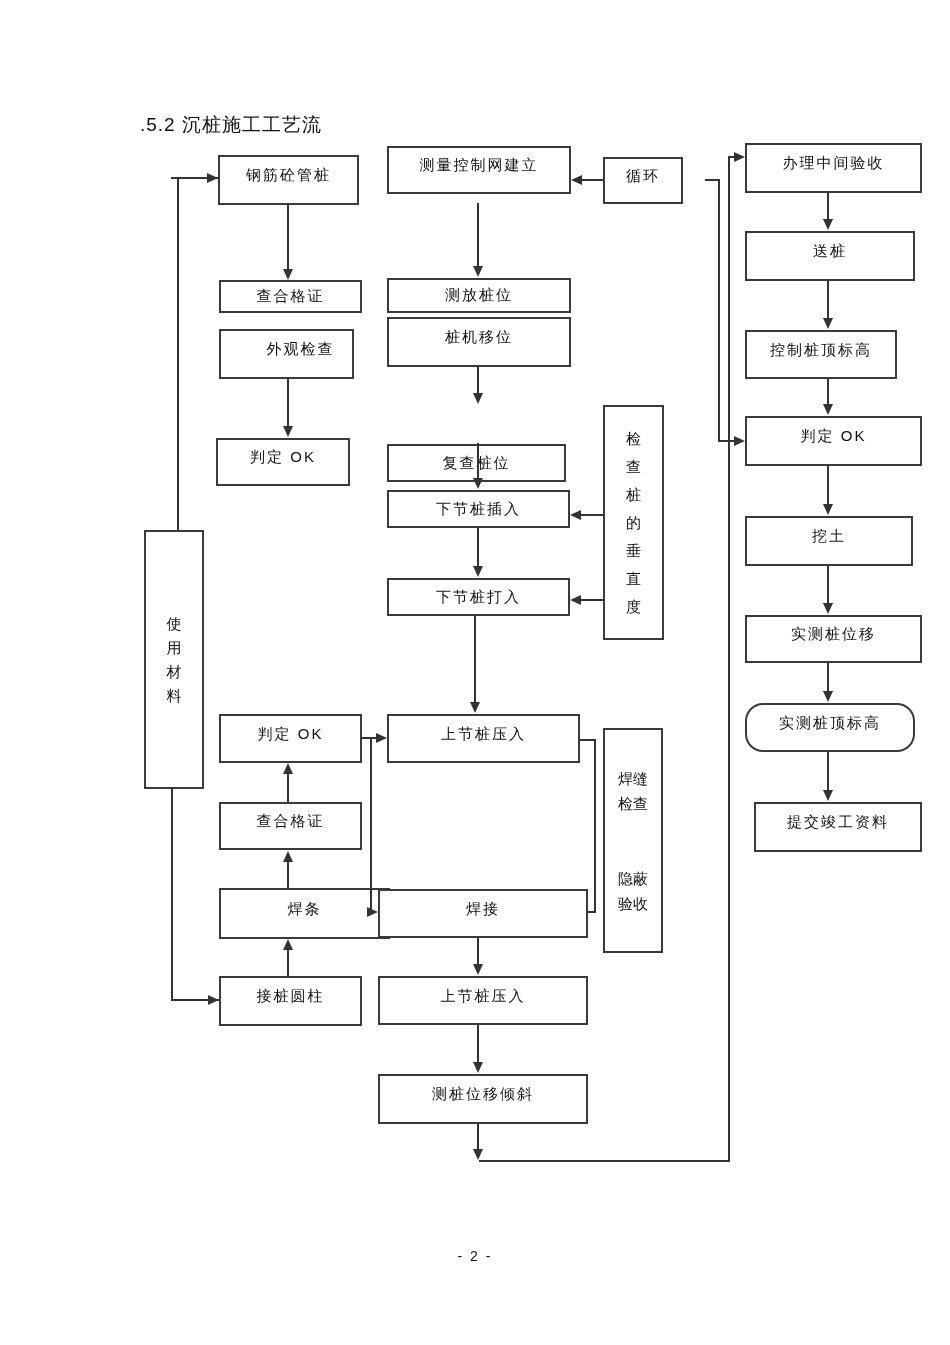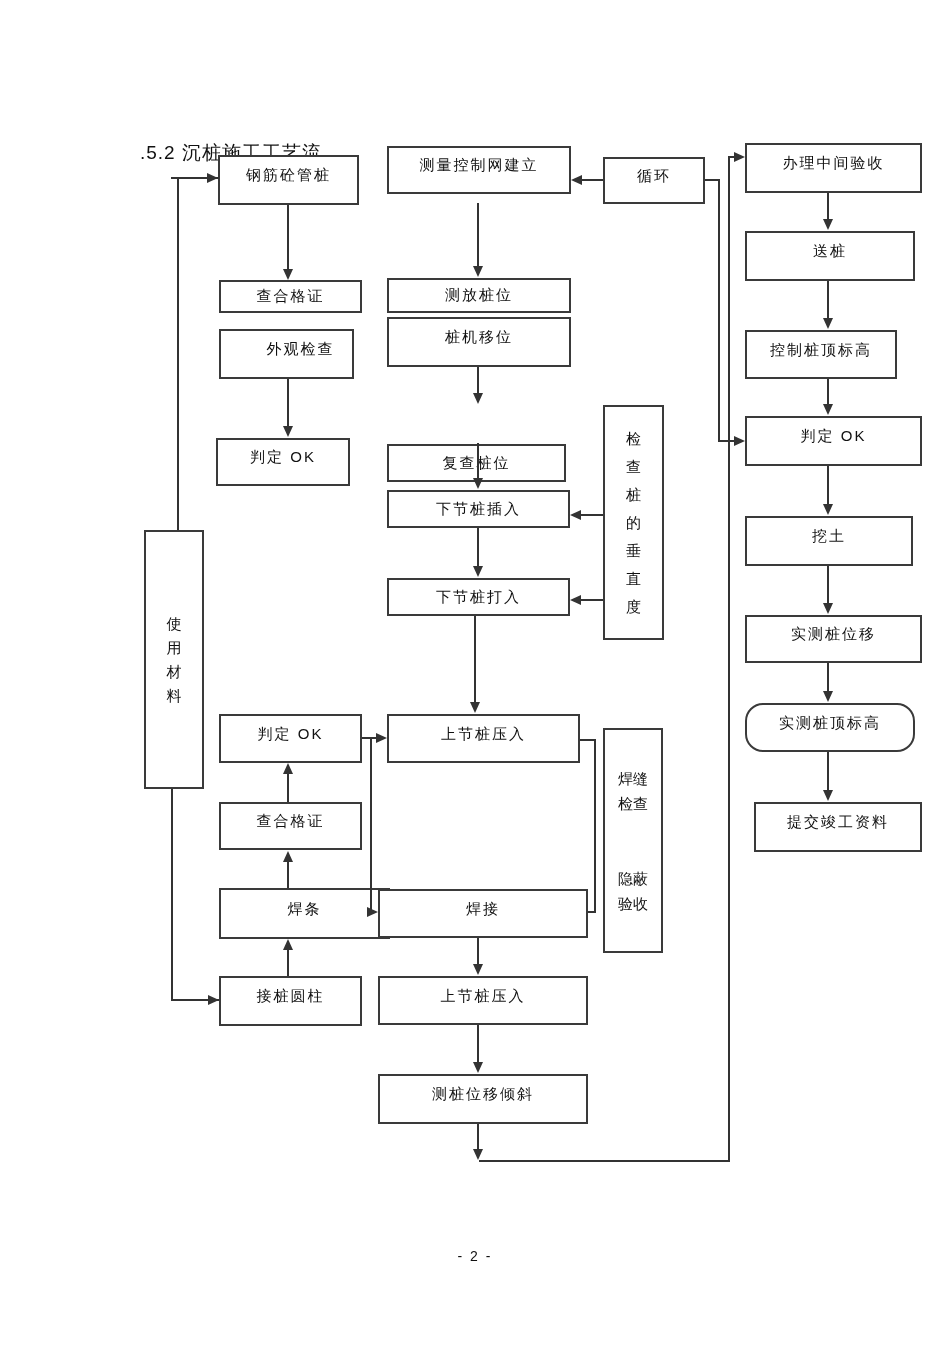--- a/index.html
+++ b/index.html
@@ -1,18 +1,18 @@
 <!DOCTYPE html>
 <html><head>
 <meta charset="utf-8">
 <style>
   html,body{margin:0;padding:0;background:#ffffff;}
   body{font-family:"Liberation Sans","DejaVu Sans",sans-serif;}
   .page{position:relative;width:950px;height:1345px;background:var(--bg,#fff);overflow:hidden;}
-  .page-title{position:absolute;left:140px;top:112px;font-size:19px;color:var(--text,#111);letter-spacing:1px;margin-top:28px;}
+  .page-title{position:absolute;left:140px;top:112px;font-size:19px;color:var(--text,#111);letter-spacing:1px;}
   .page-number{position:absolute;left:0;top:1248px;width:100%;text-align:center;font-size:14px;color:var(--text,#111);letter-spacing:2px;}
   .node{position:absolute;box-sizing:border-box;border:2px solid var(--border,#3a3a3a);background:#fff;
         display:flex;align-items:center;justify-content:center;
         font-size:15px;color:var(--text,#111);letter-spacing:2px;white-space:nowrap;}
   .node.tall{padding-bottom:9px;}
   .node.vert{flex-direction:column;letter-spacing:0;padding-bottom:0;}
   .node.vert .vline{height:var(--lh,26px);line-height:var(--lh,26px);text-align:center;}
   .node.vert .vspacer{height:50px;}
   .cline{position:absolute;background:var(--line,#333);}
   .arr{position:absolute;width:0;height:0;}
@@ -76,21 +76,21 @@
       </div>
       <div class="node tall" style="left: 378px; top: 889px; width: 210px; height: 49px;">
         <span>焊接</span>
       </div>
       <div class="node tall" style="left: 378px; top: 976px; width: 210px; height: 49px;">
         <span>上节桩压入</span>
       </div>
       <div class="node tall" style="left: 378px; top: 1074px; width: 210px; height: 50px;">
         <span>测桩位移倾斜</span>
       </div>
-      <div class="node tall" style="left: 603px; top: 157px; width: 102px; height: 47px;">
+      <div class="node tall" style="left: 603px; top: 157px; width: 80px; height: 47px;">
         <span>循环</span>
       </div>
       <div class="node vert" style="left: 603px; top: 405px; width: 61px; height: 235px; --lh: 28px;">
         <div class="vline">检</div>
         <div class="vline">查</div>
         <div class="vline">桩</div>
         <div class="vline">的</div>
         <div class="vline">垂</div>
         <div class="vline">直</div>
         <div class="vline">度</div>

